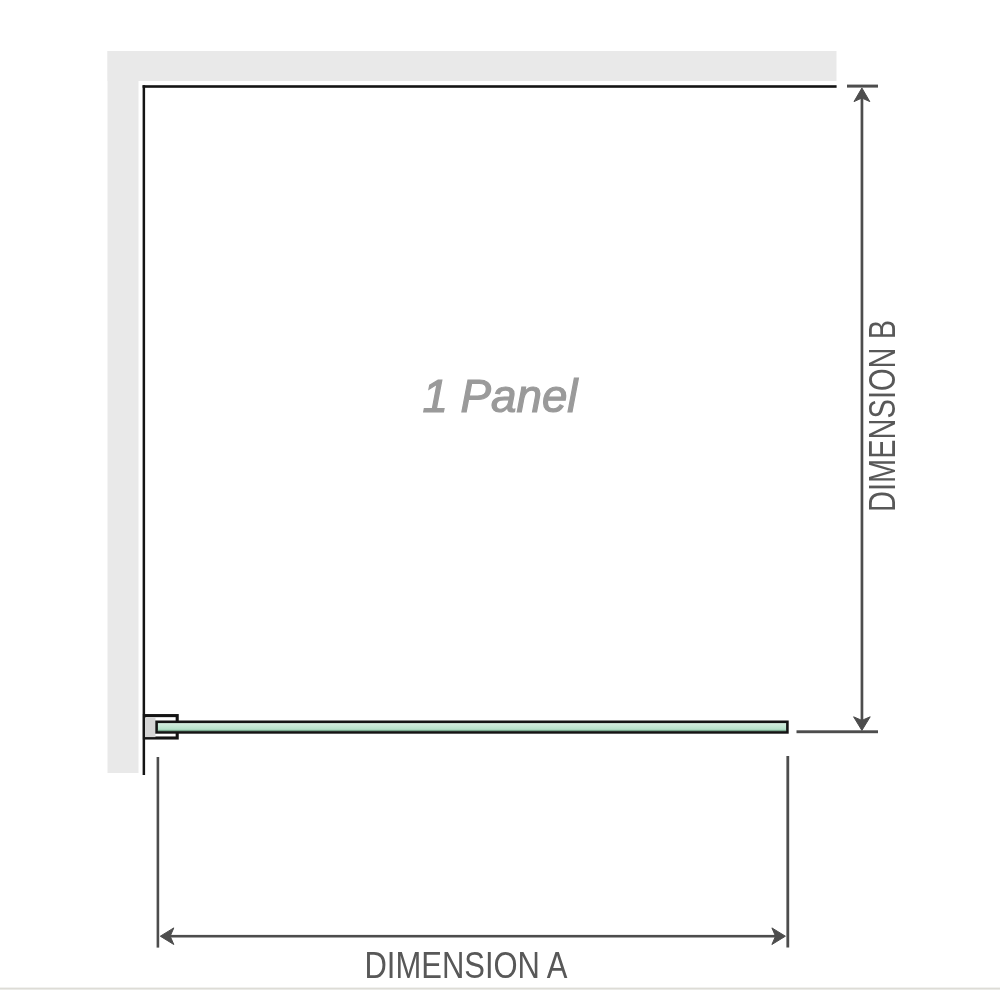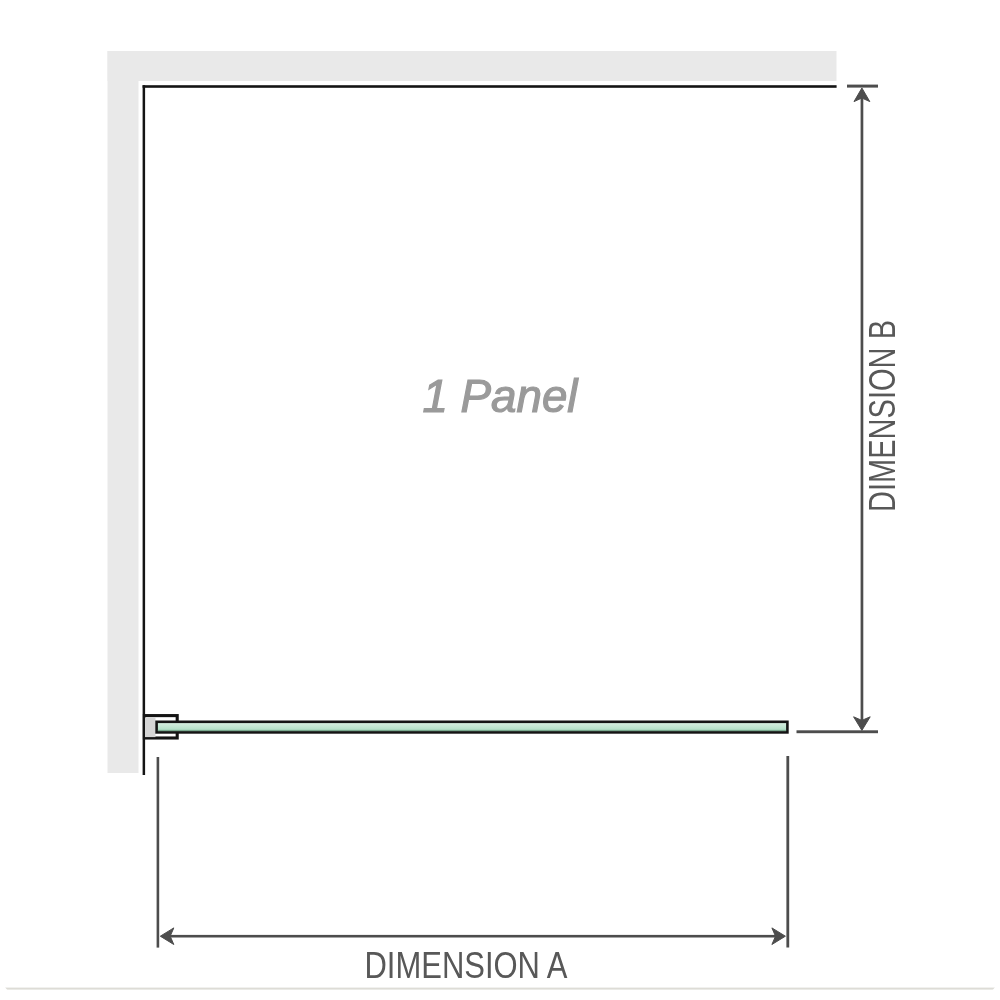--- a/index.html
+++ b/index.html
@@ -1,17 +1,17 @@
 <!DOCTYPE html>
 <html><head>
 <meta charset="utf-8">
 <style>
   html,body{margin:0;padding:0;background:#ffffff;}
   .stage{position:relative;width:1000px;height:1000px;background:#ffffff;overflow:hidden;
-         font-family:"Liberation Sans", sans-serif;border-radius:29px;}
+         font-family:"Liberation Sans", sans-serif;}
   svg{position:absolute;left:0;top:0;}
 </style>
 </head>
 <body>
 <div class="stage">
 <svg width="1000" height="1000" viewBox="0 0 1000 1000">
   <defs>
     <linearGradient id="glass" x1="0" y1="0" x2="0" y2="1">
       <stop offset="0" stop-color="#dcf1e5"></stop>
       <stop offset="0.45" stop-color="#c3e6d2"></stop>

